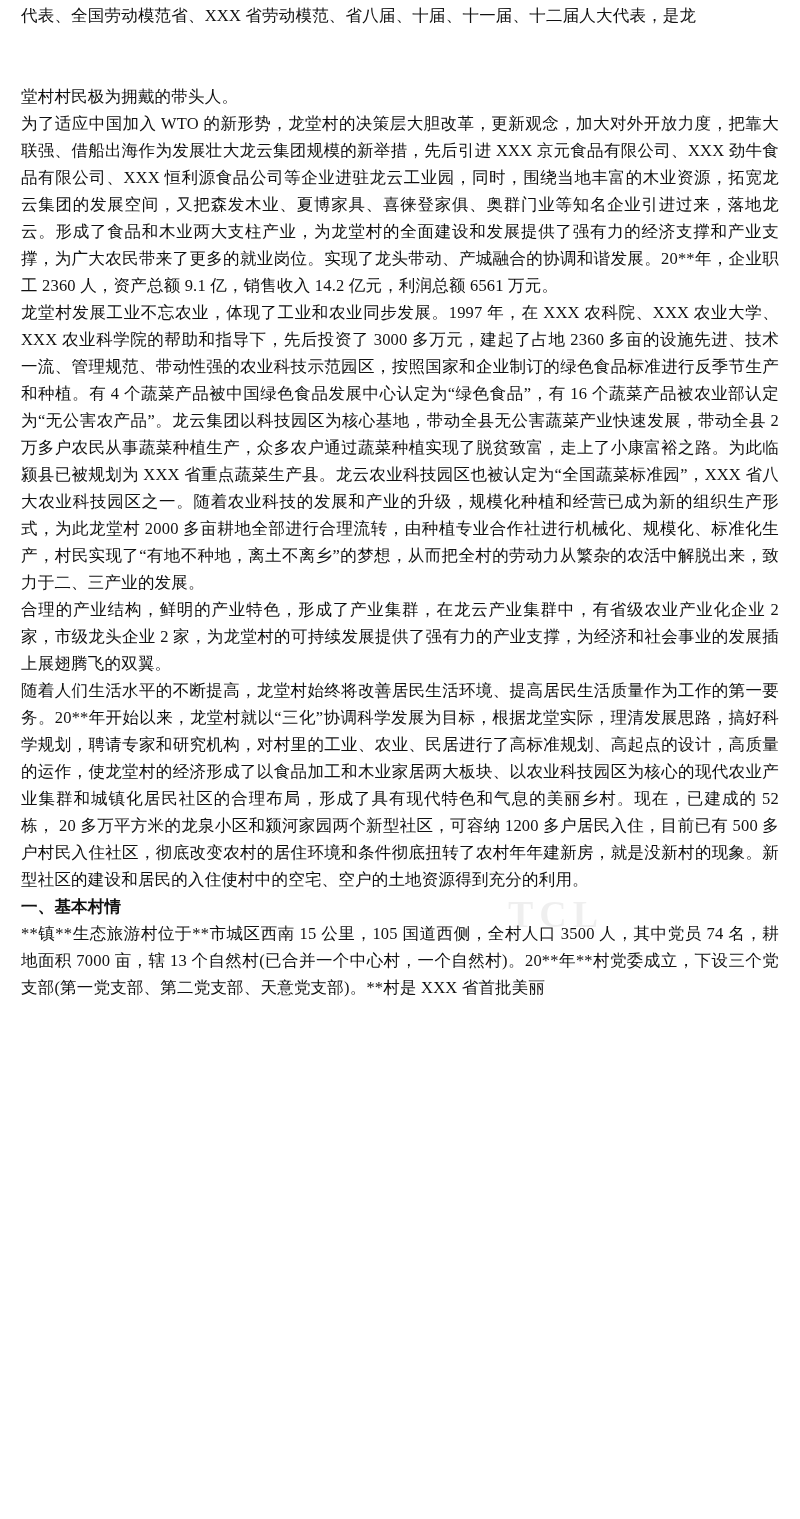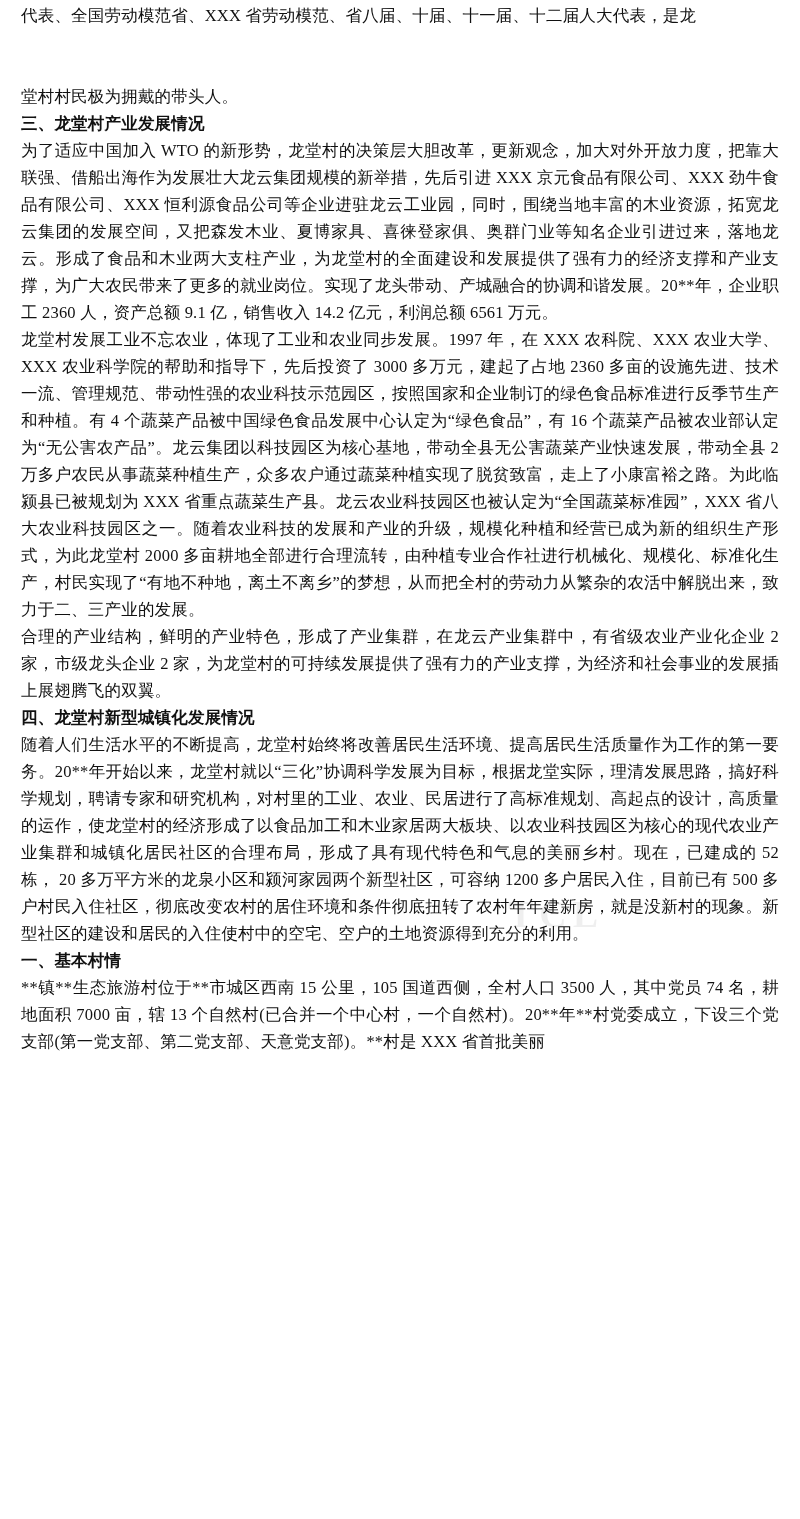--- a/index.html
+++ b/index.html
@@ -67,26 +67,24 @@
 <div class="page">
 
   <div class="doc-body">
 
     <p>代表、全国劳动模范省、XXX 省劳动模范、省八届、十届、十一届、十二届人大代表，是龙</p>
 
     <div class="page-break-gap"></div>
 
     <p>堂村村民极为拥戴的带头人。</p>
 
-    <p class="sec-heading">三、龙堂村产业发展情况</p>
     <p>为了适应中国加入 WTO 的新形势，龙堂村的决策层大胆改革，更新观念，加大对外开放力度，把靠大联强、借船出海作为发展壮大龙云集团规模的新举措，先后引进 XXX 京元食品有限公司、XXX 劲牛食品有限公司、XXX 恒利源食品公司等企业进驻龙云工业园，同时，围绕当地丰富的木业资源，拓宽龙云集团的发展空间，又把森发木业、夏博家具、喜徕登家俱、奥群门业等知名企业引进过来，落地龙云。形成了食品和木业两大支柱产业，为龙堂村的全面建设和发展提供了强有力的经济支撑和产业支撑，为广大农民带来了更多的就业岗位。实现了龙头带动、产城融合的协调和谐发展。20**年，企业职工 2360 人，资产总额 9.1 亿，销售收入 14.2 亿元，利润总额 6561 万元。</p>
     <p>龙堂村发展工业不忘农业，体现了工业和农业同步发展。1997 年，在 XXX 农科院、XXX 农业大学、XXX 农业科学院的帮助和指导下，先后投资了 3000 多万元，建起了占地 2360 多亩的设施先进、技术一流、管理规范、带动性强的农业科技示范园区，按照国家和企业制订的绿色食品标准进行反季节生产和种植。有 4 个蔬菜产品被中国绿色食品发展中心认定为“绿色食品”，有 16 个蔬菜产品被农业部认定为“无公害农产品”。龙云集团以科技园区为核心基地，带动全县无公害蔬菜产业快速发展，带动全县 2 万多户农民从事蔬菜种植生产，众多农户通过蔬菜种植实现了脱贫致富，走上了小康富裕之路。为此临颍县已被规划为 XXX 省重点蔬菜生产县。龙云农业科技园区也被认定为“全国蔬菜标准园”，XXX 省八大农业科技园区之一。随着农业科技的发展和产业的升级，规模化种植和经营已成为新的组织生产形式，为此龙堂村 2000 多亩耕地全部进行合理流转，由种植专业合作社进行机械化、规模化、标准化生产，村民实现了“有地不种地，离土不离乡”的梦想，从而把全村的劳动力从繁杂的农活中解脱出来，致力于二、三产业的发展。</p>
     <p>合理的产业结构，鲜明的产业特色，形成了产业集群，在龙云产业集群中，有省级农业产业化企业 2 家，市级龙头企业 2 家，为龙堂村的可持续发展提供了强有力的产业支撑，为经济和社会事业的发展插上展翅腾飞的双翼。</p>
 
-    <p class="sec-heading">四、龙堂村新型城镇化发展情况</p>
     <p>随着人们生活水平的不断提高，龙堂村始终将改善居民生活环境、提高居民生活质量作为工作的第一要务。20**年开始以来，龙堂村就以“三化”协调科学发展为目标，根据龙堂实际，理清发展思路，搞好科学规划，聘请专家和研究机构，对村里的工业、农业、民居进行了高标准规划、高起点的设计，高质量的运作，使龙堂村的经济形成了以食品加工和木业家居两大板块、以农业科技园区为核心的现代农业产业集群和城镇化居民社区的合理布局，形成了具有现代特色和气息的美丽乡村。现在，已建成的 52 栋， 20 多万平方米的龙泉小区和颍河家园两个新型社区，可容纳 1200 多户居民入住，目前已有 500 多户村民入住社区，彻底改变农村的居住环境和条件彻底扭转了农村年年建新房，就是没新村的现象。新型社区的建设和居民的入住使村中的空宅、空户的土地资源得到充分的利用。</p>
 
     <p class="sec-heading">一、基本村情</p>
     <p>**镇**生态旅游村位于**市城区西南 15 公里，105 国道西侧，全村人口 3500 人，其中党员 74 名，耕地面积 7000 亩，辖 13 个自然村(已合并一个中心村，一个自然村)。20**年**村党委成立，下设三个党支部(第一党支部、第二党支部、天意党支部)。**村是 XXX 省首批美丽</p>
 
   </div>
 
   <div class="watermark">TCL</div>
 
   <div class="preview-footer">

